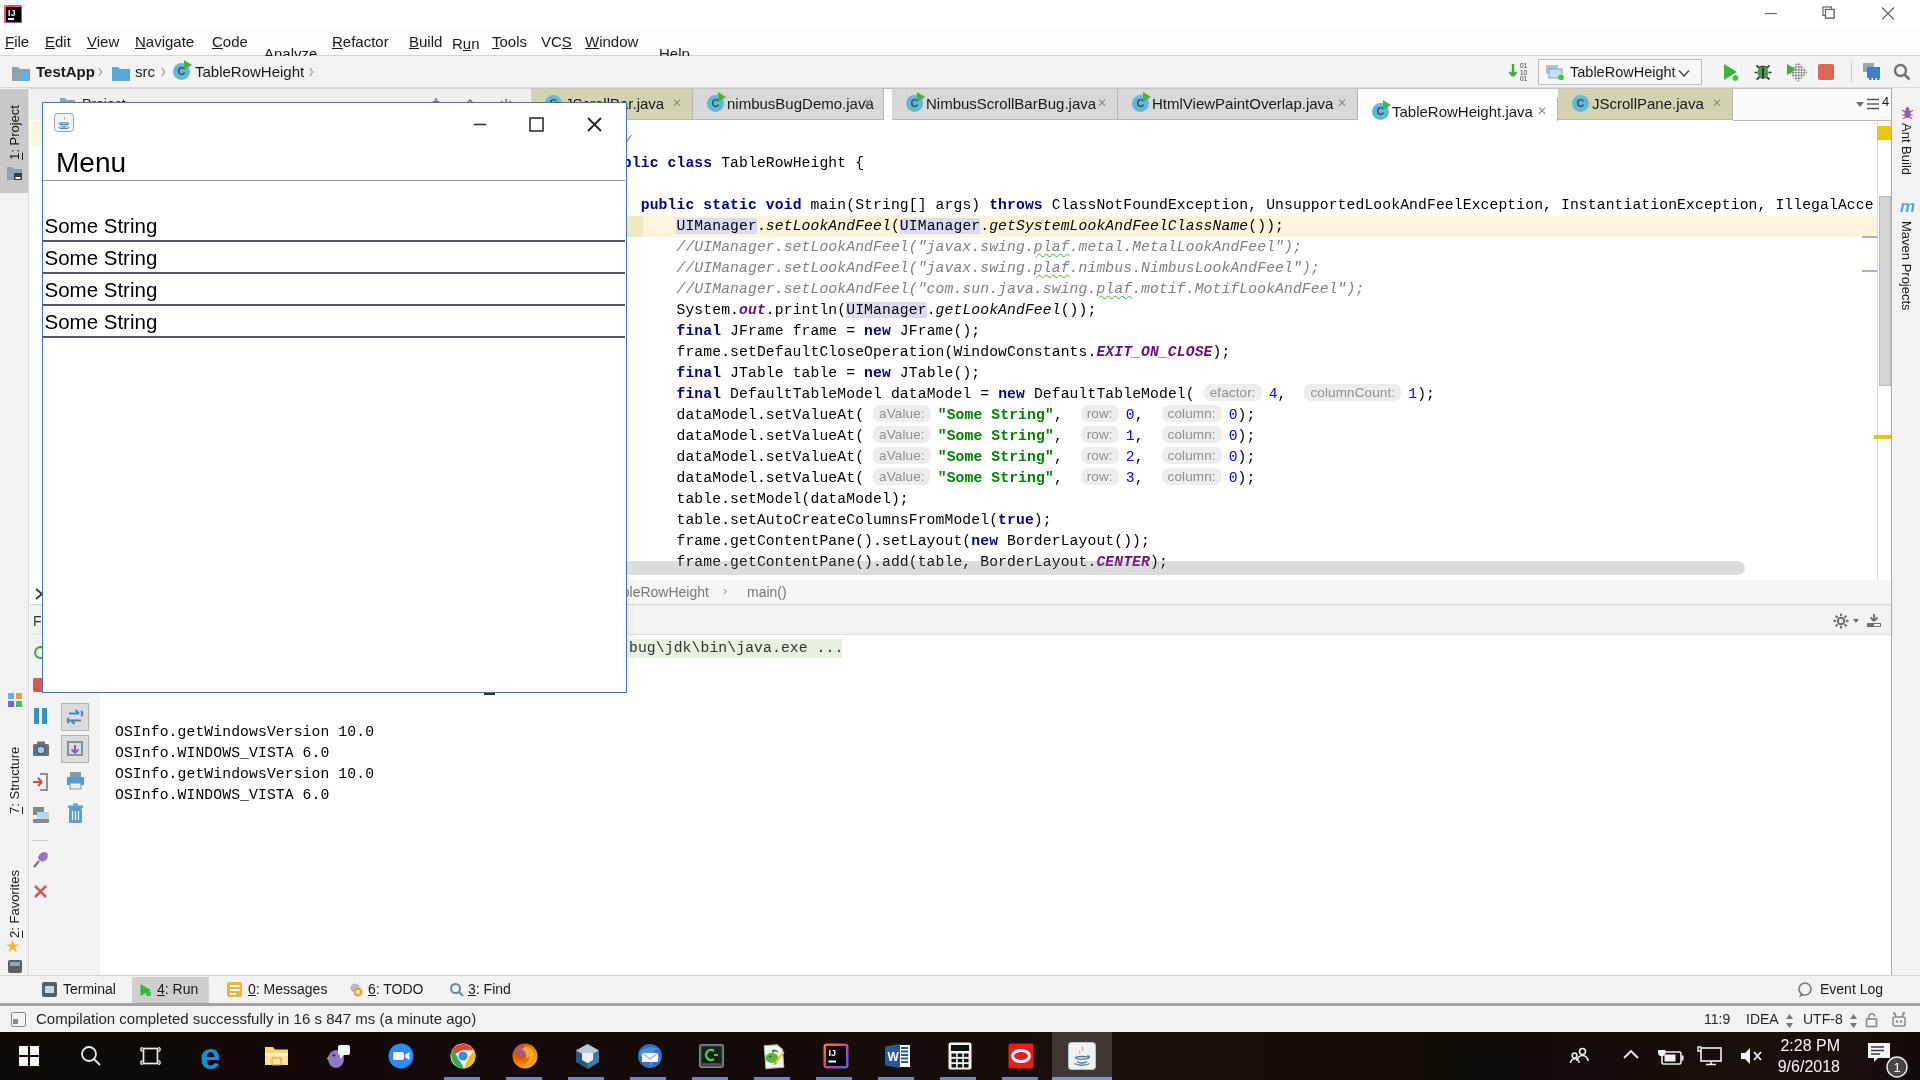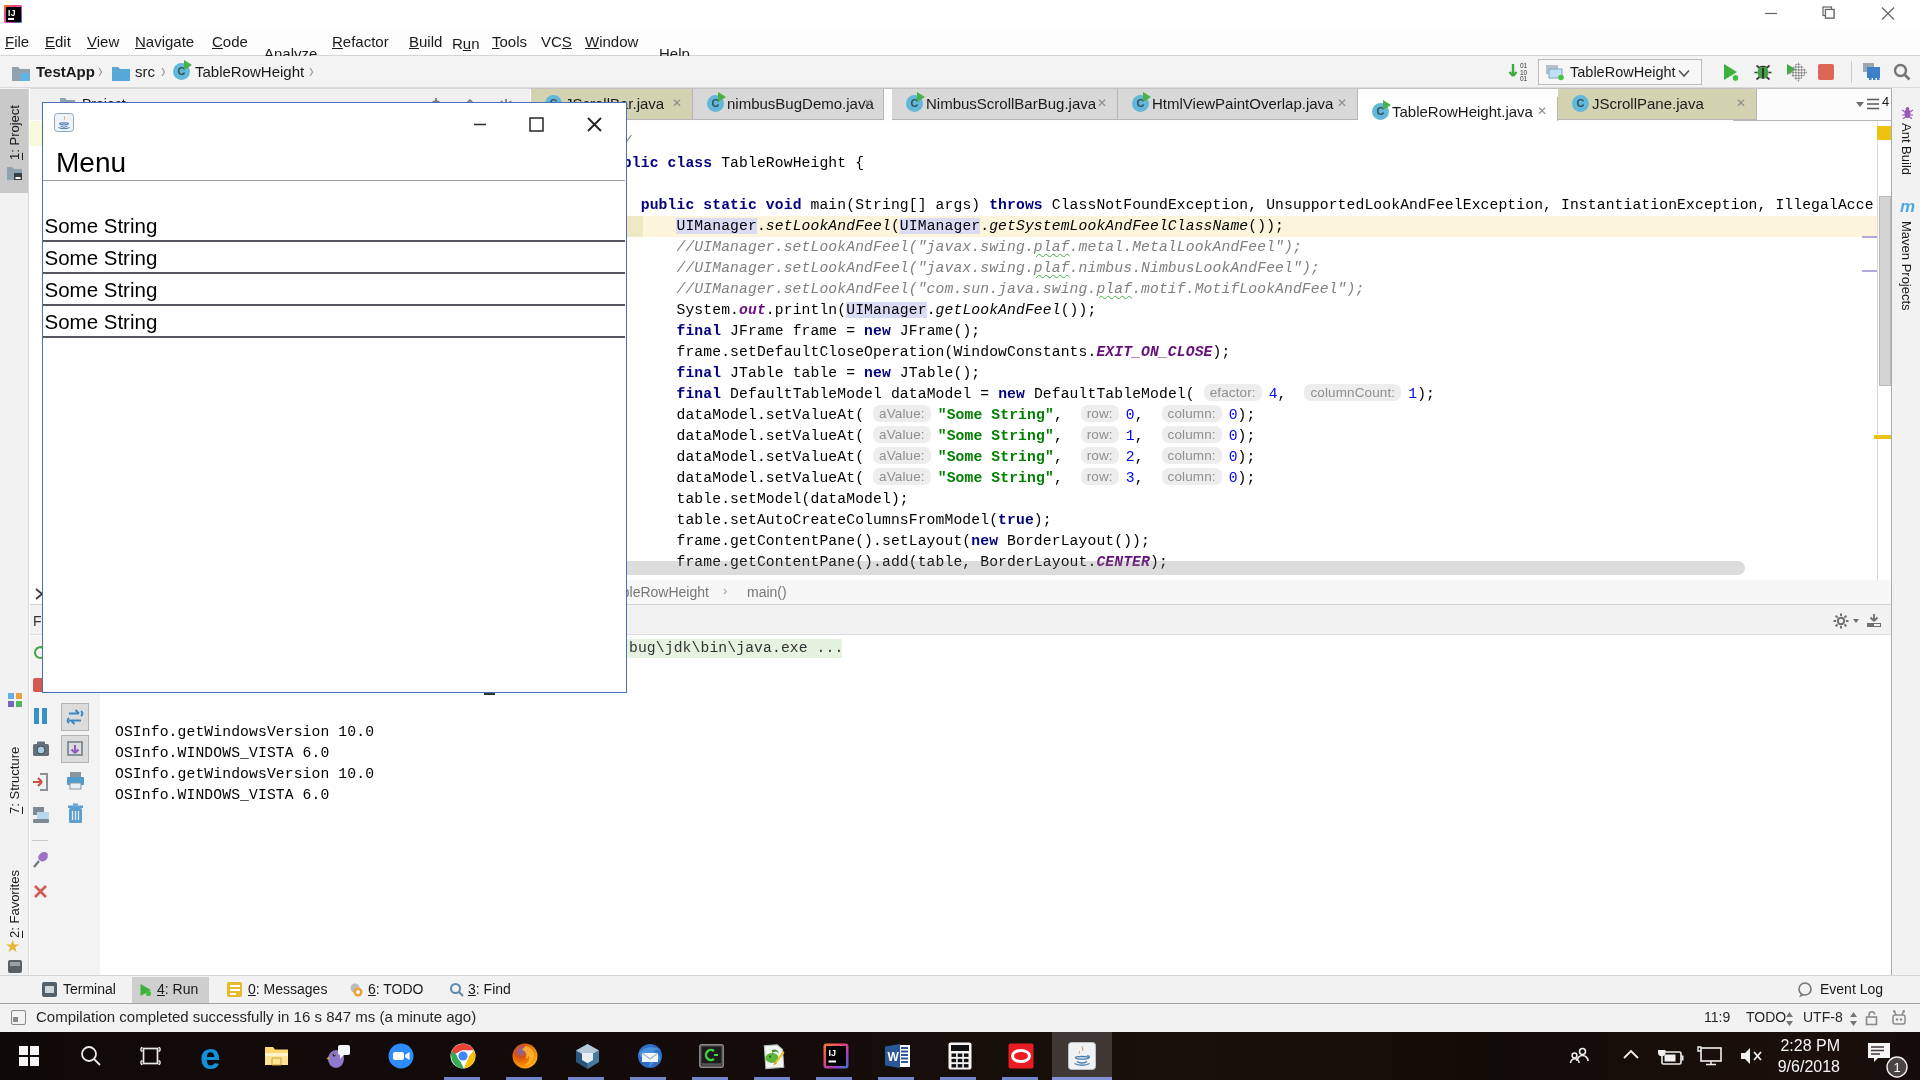--- a/index.html
+++ b/index.html
@@ -214,21 +214,21 @@
     <div class="abs tab tG" style="left:588px;width:240px;">
         <span class="ci cir"></span>
         <span class="tl">HtmlViewPaintOverlap.java</span>
         <span class="tx">✕</span>
       </div>
     <div class="abs tab tW" style="left:828px;width:200px;">
         <span class="ci cir"></span>
         <span class="tl">TableRowHeight.java</span>
         <span class="tx">✕</span>
       </div>
-    <div class="abs tab tO" style="left:1028px;width:199px;">
+    <div class="abs tab tO" style="left:1028px;width:175px;">
         <span class="ci"></span>
         <span class="tl">JScrollPane.java</span>
         <span class="tx">✕</span>
       </div>
     <div class="abs" style="left:1203px;top:32px;width:158px;height:1px;background:#b6b6b6;"></div>
     <svg class="abs" style="left:1325px;top:11px" width="10" height="10" viewBox="0 0 10 10">
         <path d="M1 3 L5 8 L9 3 z" fill="#6e6e6e"></path>
       </svg>
     <svg class="abs" style="left:1336px;top:9px" width="14" height="14" viewBox="0 0 14 14">
         <path d="M1 2.5 H13 M1 7 H13 M1 11.5 H13" stroke="#555" stroke-width="1.6"></path>
@@ -397,27 +397,27 @@
         <line x1="10" y1="10" x2="14" y2="14" stroke="#5f87a8" stroke-width="2"></line>
       </svg>
     <span class="abs" style="left:468px;top:5px;"><u>3</u>: Find</span>
     <svg class="abs" style="left:1796px;top:5px" width="18" height="18" viewBox="0 0 18 18">
         <circle cx="9" cy="8" r="6" fill="none" stroke="#777" stroke-width="1.6"></circle>
         <path d="M5 12.5 L3 16.5 L8 14" fill="#777"></path>
       </svg>
     <span class="abs" style="left:1820px;top:5px;">Event Log</span>
   </div>
 
-  <div class="abs" style="left:0;top:1003px;width:1920px;height:29px;background:#f2f2f2;border-top:1px solid #a3a3a3;font-size:14px;color:#262626;">
+  <div class="abs" style="left:0;top:1003px;width:1920px;height:29px;background:#f2f2f2;border-top:3px solid #a3a3a3;font-size:14px;color:#262626;">
     <div class="abs" style="left:11px;top:6px;width:15px;height:15px;border:1.5px solid #8a8a8a;border-radius:2px;">
         <div class="abs" style="left:1px;top:6px;width:5px;height:5px;background:#8a8a8a;"></div>
       </div>
     <span class="abs" style="left:36px;top:4px;font-size:15px;">Compilation completed successfully in 16 s 847 ms (a minute ago)</span>
     <span class="abs" style="left:1704px;top:5px;">11:9</span>
-    <span class="abs" style="left:1746px;top:5px;">TODO</span>
+    <span class="abs" style="left:1746px;top:5px;">IDEA</span>
     <svg class="abs" style="left:1785px;top:8px" width="9" height="14" viewBox="0 0 9 14">
         <path d="M4.5 0 L8 5 H1 z M4.5 14 L1 9 H8 z" fill="#777"></path>
       </svg>
     <span class="abs" style="left:1803px;top:5px;">UTF-8</span>
     <svg class="abs" style="left:1849px;top:8px" width="9" height="14" viewBox="0 0 9 14">
         <path d="M4.5 0 L8 5 H1 z M4.5 14 L1 9 H8 z" fill="#777"></path>
       </svg>
     <svg class="abs" style="left:1864px;top:6px" width="15" height="16" viewBox="0 0 15 16">
         <rect x="2.5" y="7" width="10" height="7.5" fill="none" stroke="#8a8a8a" stroke-width="1.6"></rect>
         <path d="M5 7 V4.5 a2.8 2.8 0 0 1 5.6 0" fill="none" stroke="#8a8a8a" stroke-width="1.6"></path>

